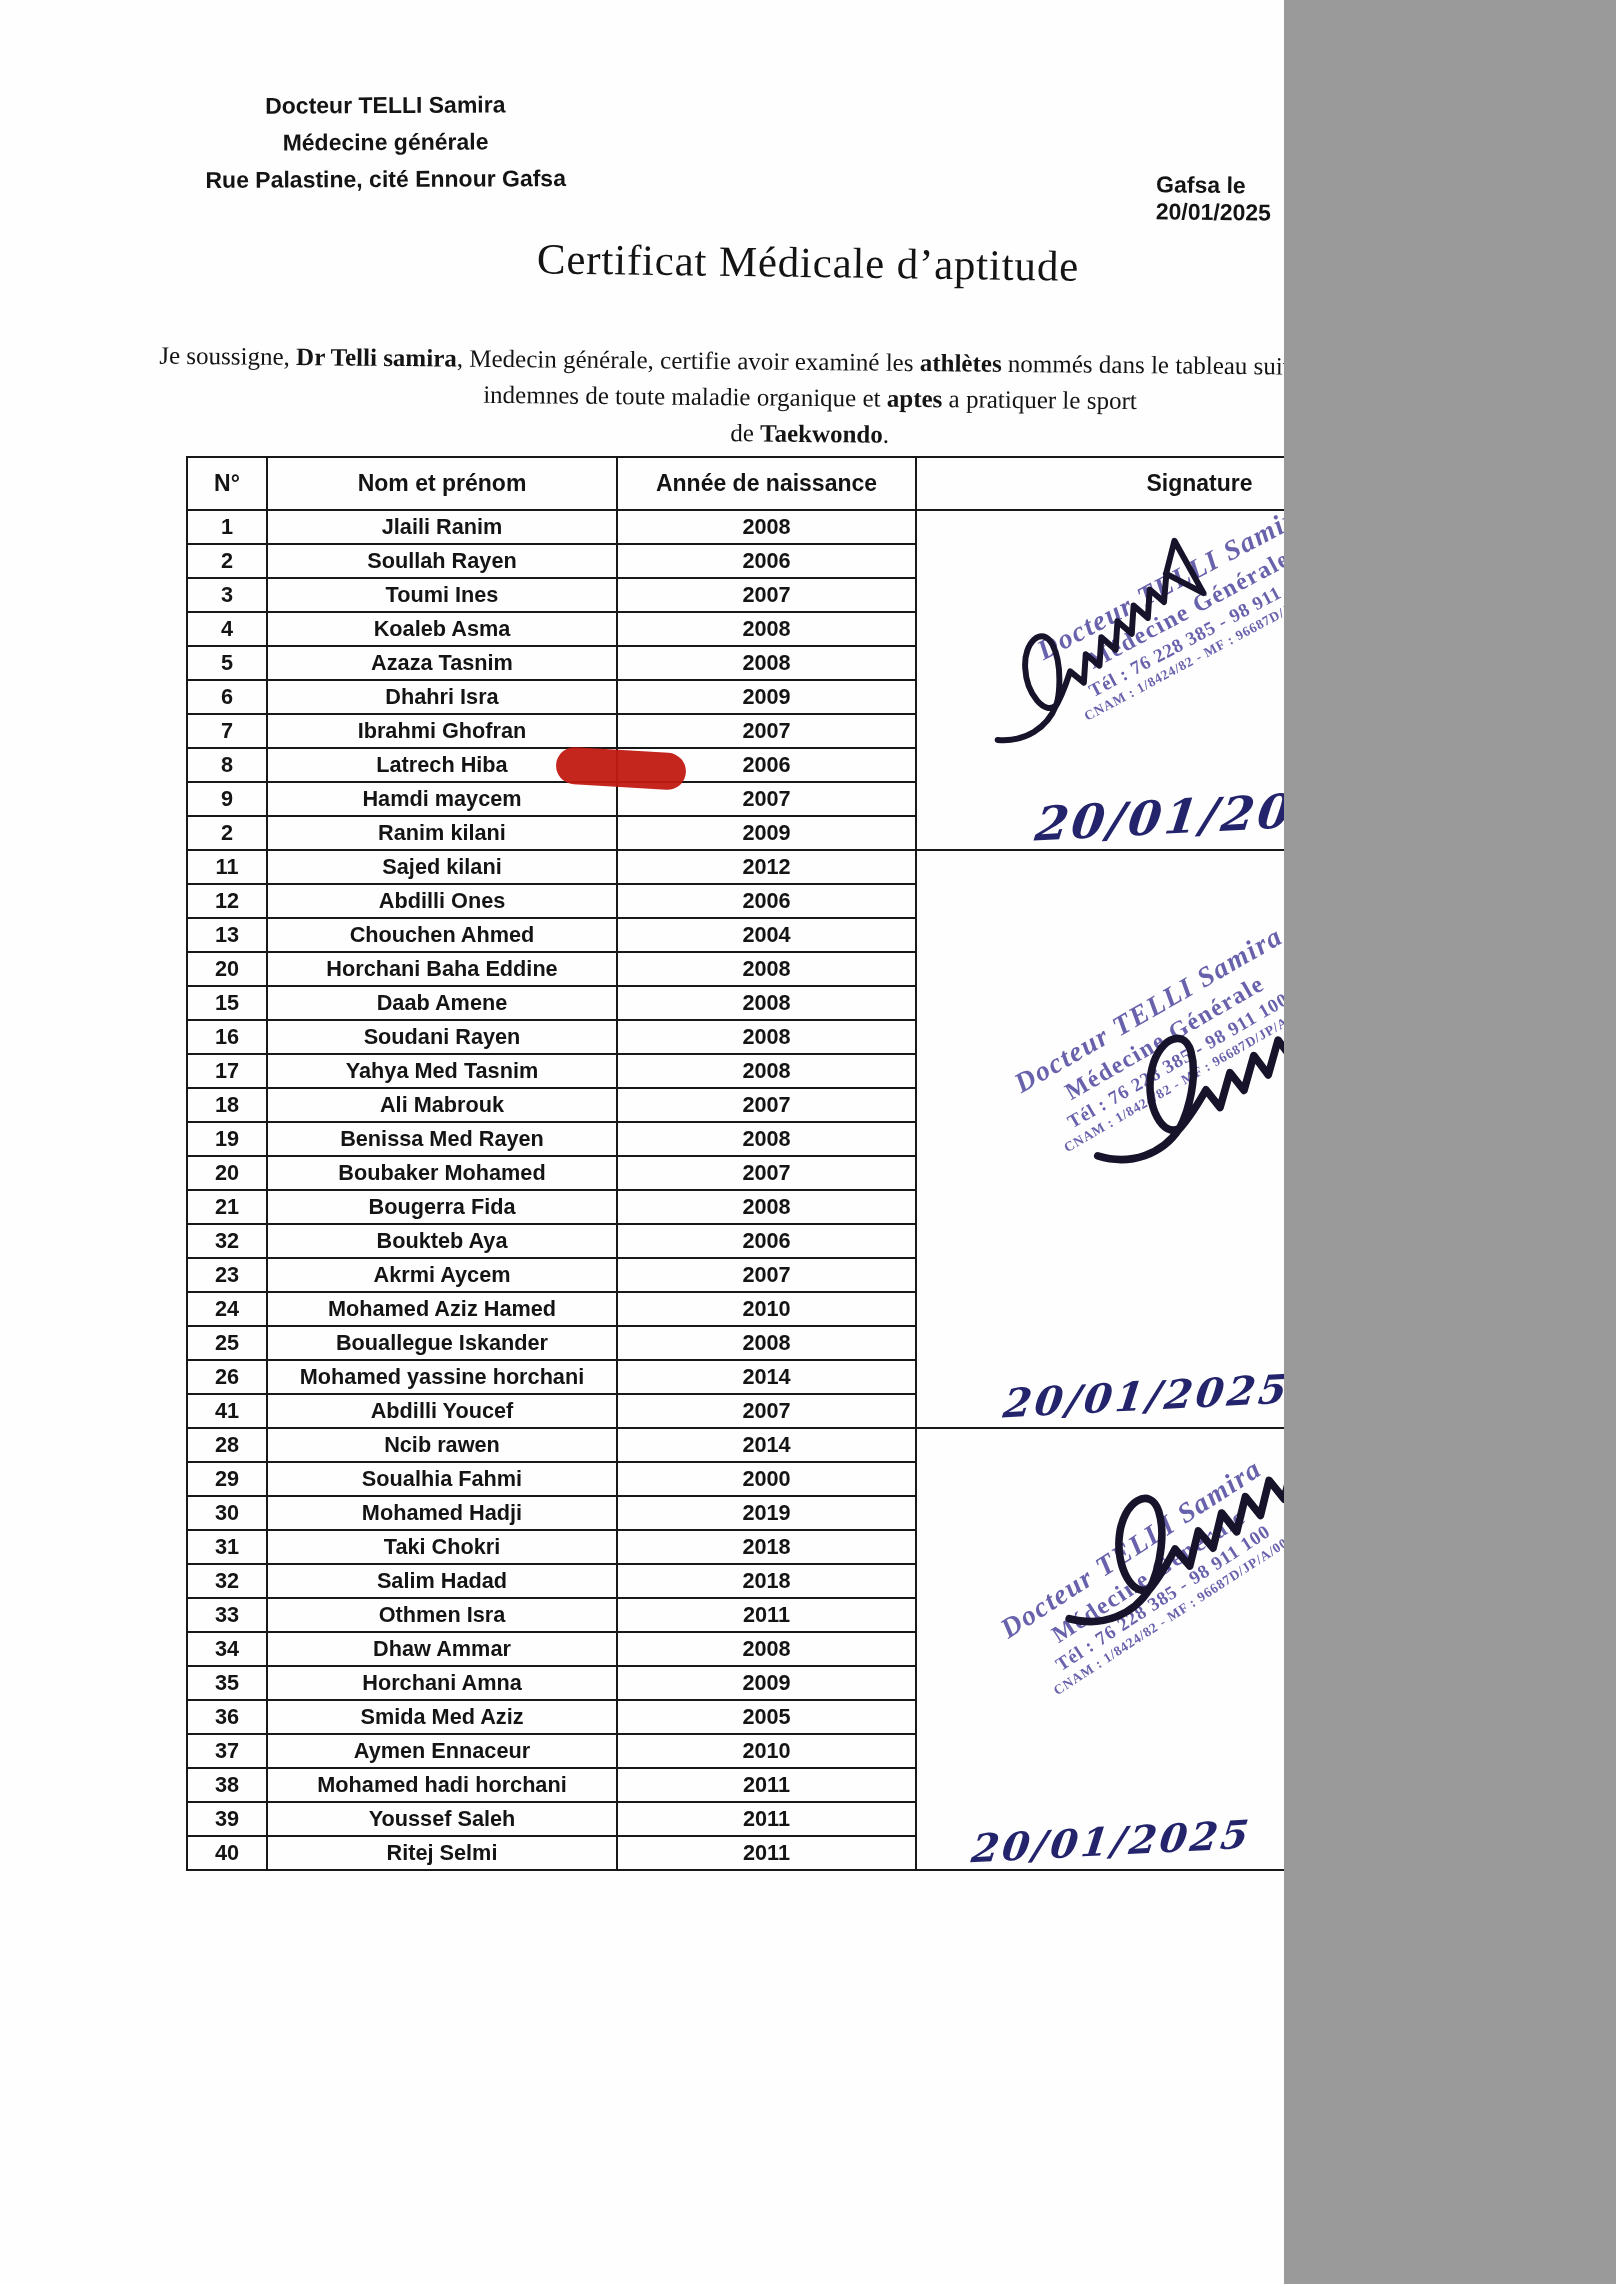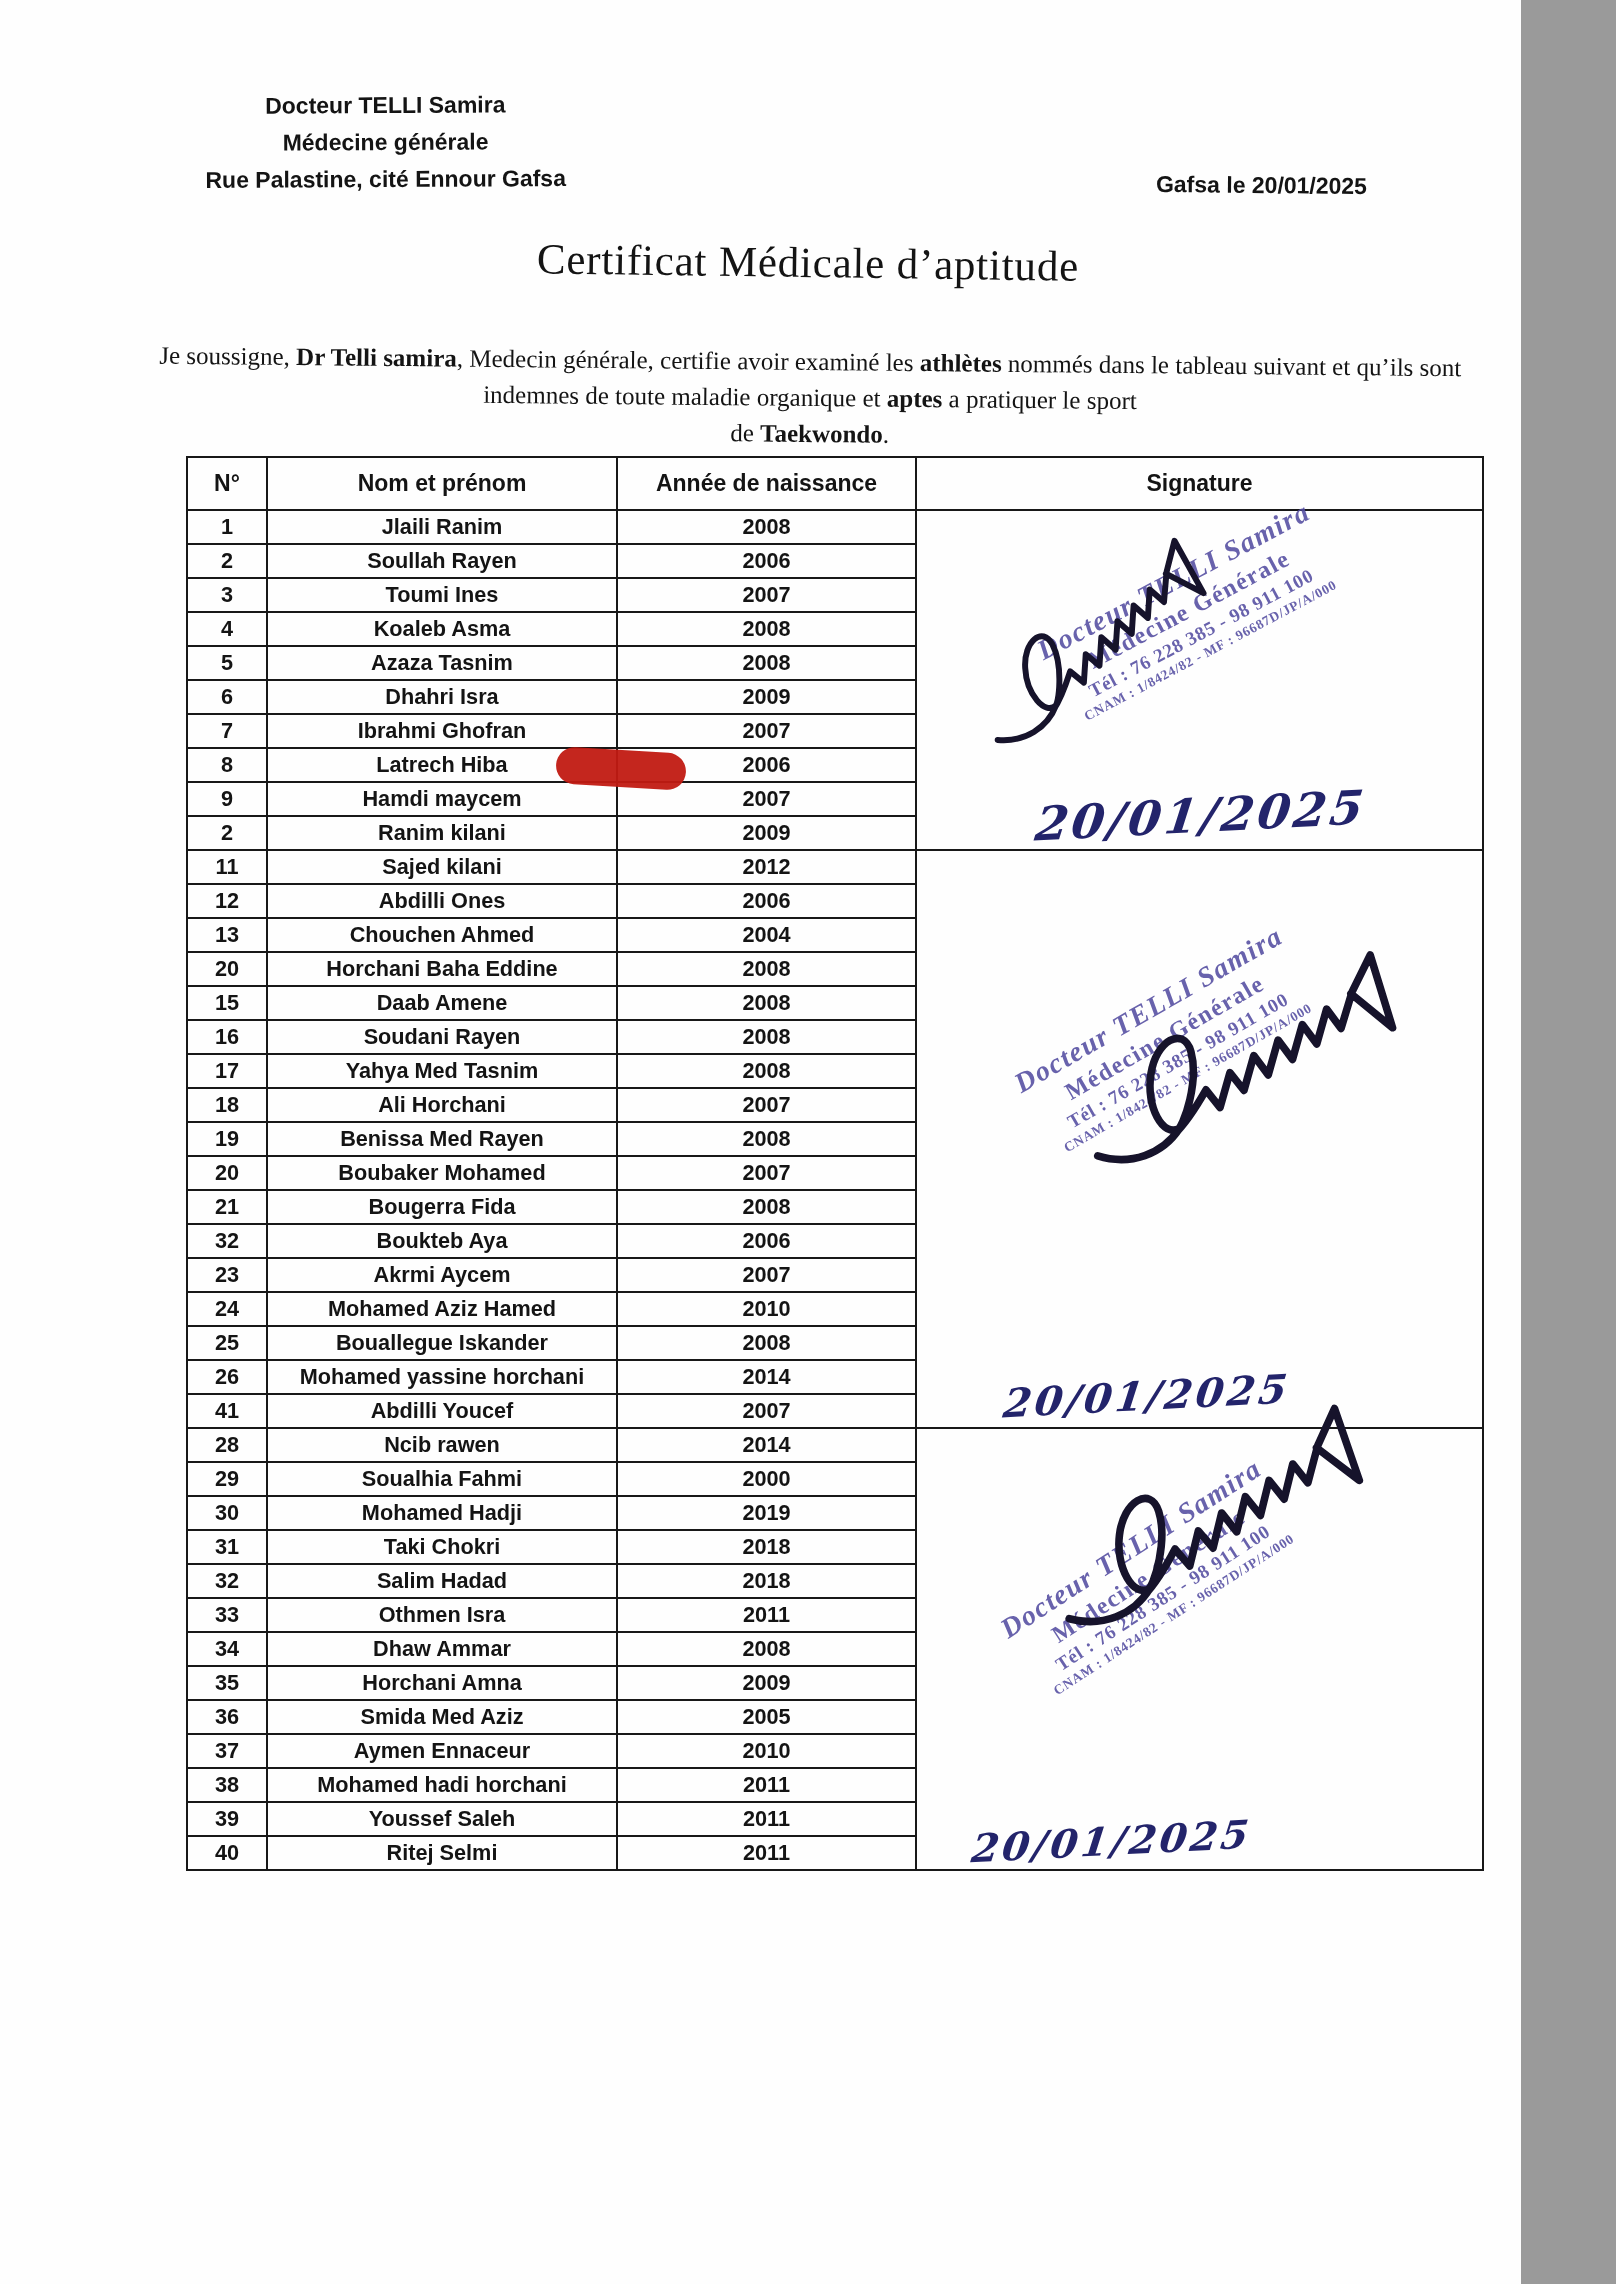--- a/index.html
+++ b/index.html
@@ -1,18 +1,18 @@
 <!DOCTYPE html>
 <html style="font-size:13px"><head>
 <meta charset="utf-8">
 <style>
   html,body{margin:0;padding:0;background:#9a9a9a;}
   .page{
     position:relative;
-    width:1521px;height:2284px;
+    width:1284px;height:2284px;
     background:#fefefe;
     font-family:"Liberation Sans",sans-serif;
     color:#141414;
     overflow:hidden;
   }
   
   .letterhead{
     position:absolute;left:185px;top:87px;width:401px;
     text-align:center;font-weight:bold;line-height:37px;font-size:23px;
     transform:rotate(-0.3deg);
@@ -235,21 +235,21 @@
           <td>Soudani Rayen</td>
           <td>2008</td>
         </tr>
         <tr>
           <td>17</td>
           <td>Yahya Med Tasnim</td>
           <td>2008</td>
         </tr>
         <tr>
           <td>18</td>
-          <td>Ali Horchani</td>
+          <td>Ali Mabrouk</td>
           <td>2007</td>
         </tr>
         <tr>
           <td>19</td>
           <td>Benissa Med Rayen</td>
           <td>2008</td>
         </tr>
         <tr>
           <td>20</td>
           <td>Boubaker Mohamed</td>

